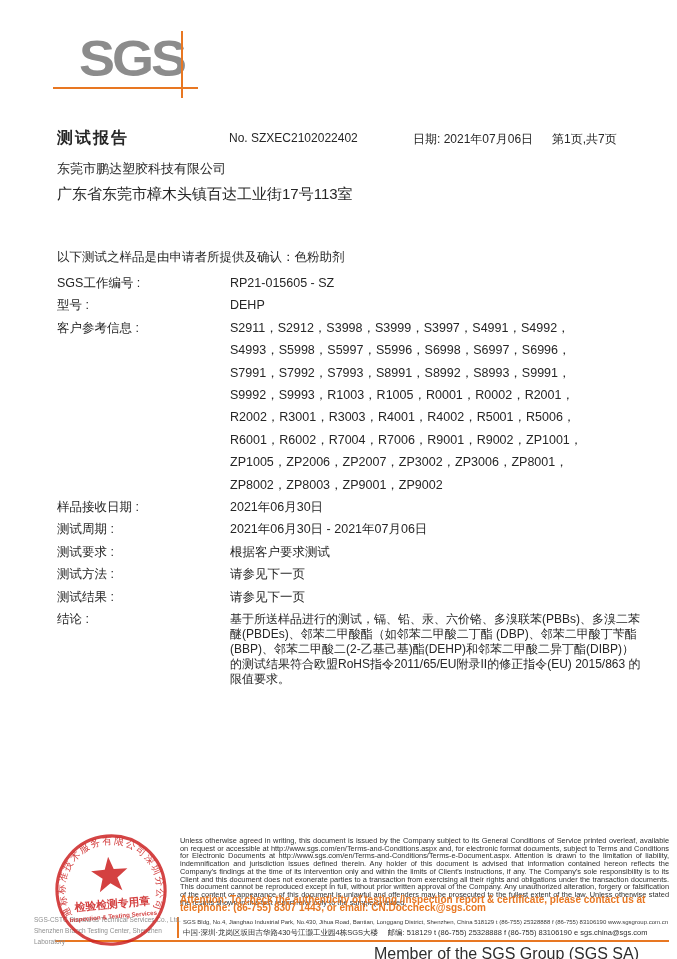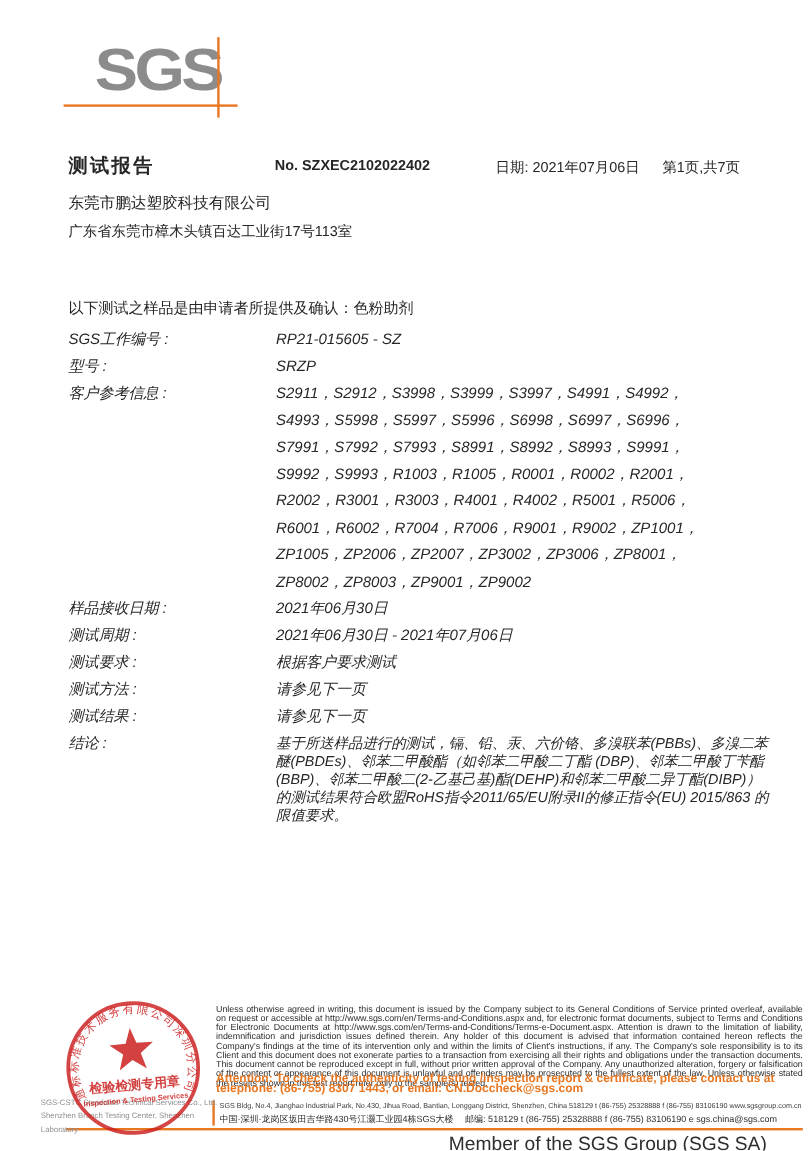--- a/index.html
+++ b/index.html
@@ -8,33 +8,33 @@
   .page { position:relative; width:677px; height:959px; background:#fff; overflow:hidden;border-radius:32px; }
 
   
   .logo-text { position:absolute; left:79px; top:30px; font-size:54px; font-weight:bold;
                color:#8c8c8c; letter-spacing:-3px; transform:scaleY(.92); transform-origin:top left; }
   .logo-hline { position:absolute; left:53px; top:87px; width:145px; height:2px; background:#e87722; }
   .logo-vline { position:absolute; left:181px; top:31px; width:2px; height:67px; background:#e87722; }
 
   
   .doc-title { position:absolute; left:57px; top:128px; font-size:16px; font-weight:bold; letter-spacing:2px; }
-  .doc-no    { position:absolute; left:229px; top:131px; font-size:12px;font-weight:bold; }
+  .doc-no    { position:absolute; left:229px; top:131px; font-size:12px; }
   .doc-date  { position:absolute; left:413px; top:131px; font-size:12px;text-align:center; }
   .doc-page  { position:absolute; left:552px; top:131px; font-size:12px; }
 
   
   .client-name { position:absolute; left:57px; top:160px; font-size:13px; }
-  .client-addr { position:absolute; left:57px; top:185px; font-size:12px; }
+  .client-addr { position:absolute; left:57px; top:185px; font-size:15px; }
 
   .statement { position:absolute; left:57px; top:249px; font-size:12.5px; }
 
   
   .fields { position:absolute; left:57px; top:272px; width:588px; }
-  .frow { display:flex;font-style:italic; }
+  .frow { display:flex; }
   .flabel { width:173px; flex:none; font-size:12.5px; line-height:22.4px; }
   .fvalue { flex:1; font-size:12.5px; line-height:22.4px; }
   .fvalue .vline { line-height:22.4px; }
   .frow.conclusion .fvalue { font-size:12px; line-height:14.9px; padding-top:4px; }
   .frow.conclusion .flabel { padding-top:4px; line-height:14.9px; }
 
   
   .company-lines { position:absolute; left:34px; top:914px; width:160px;
                    font-size:6.5px; line-height:11px; color:#8f8f8f; z-index:1; }
   .stamp { position:absolute; left:52px; top:831px; width:118px; height:118px;
@@ -72,21 +72,21 @@
 
   <div class="fields">
 
     <div class="frow">
       <div class="flabel">SGS工作编号 :</div>
       <div class="fvalue">RP21-015605 - SZ</div>
     </div>
 
     <div class="frow">
       <div class="flabel">型号 :</div>
-      <div class="fvalue">SRZP</div>
+      <div class="fvalue">DEHP</div>
     </div>
 
     <div class="frow">
       <div class="flabel">客户参考信息 :</div>
       <div class="fvalue">
         <div class="vline">S2911，S2912，S3998，S3999，S3997，S4991，S4992，</div>
         <div class="vline">S4993，S5998，S5997，S5996，S6998，S6997，S6996，</div>
         <div class="vline">S7991，S7992，S7993，S8991，S8992，S8993，S9991，</div>
         <div class="vline">S9992，S9993，R1003，R1005，R0001，R0002，R2001，</div>
         <div class="vline">R2002，R3001，R3003，R4001，R4002，R5001，R5006，</div>

